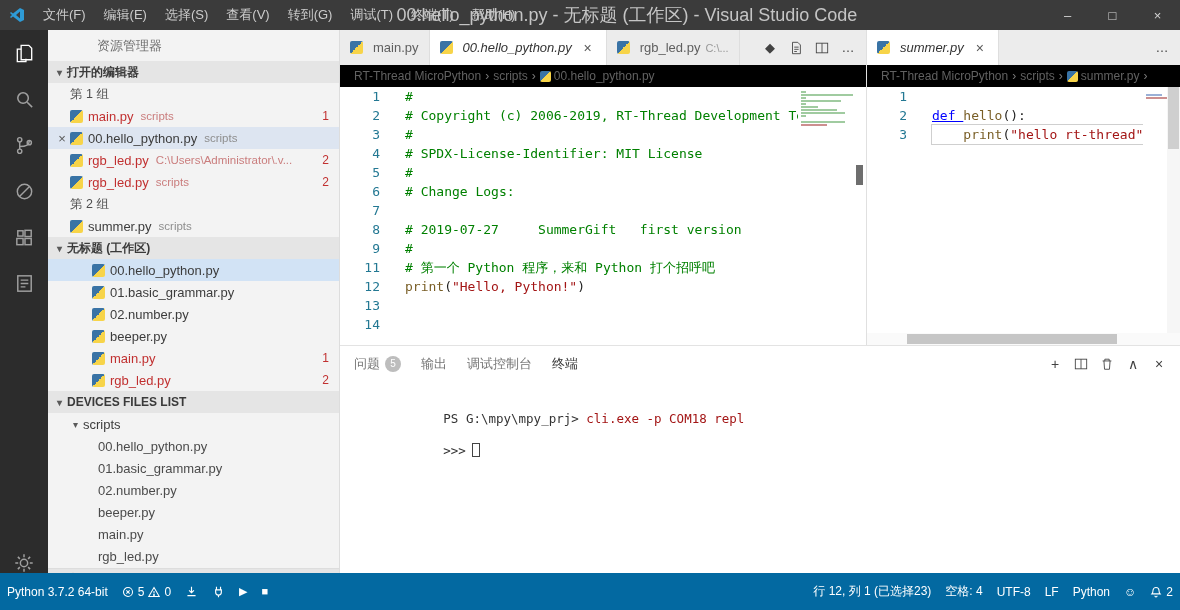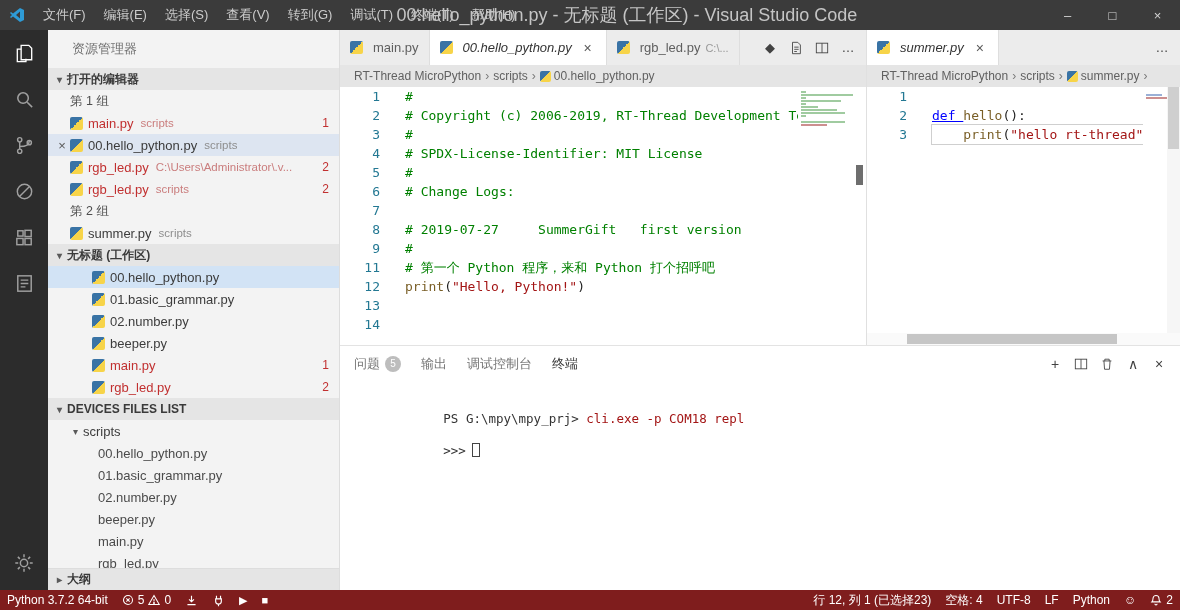--- a/index.html
+++ b/index.html
@@ -20,21 +20,21 @@
   .main { position:absolute; top:30px; bottom:20px; left:0; right:0; display:flex; overflow:hidden; }
 
   
   .activitybar { width:48px; background:#2c2c2c; display:flex; flex-direction:column; align-items:center; flex-shrink:0; }
   .ab-icon { width:48px; height:46px; display:flex; align-items:center; justify-content:center; opacity:.55; cursor:pointer; }
   .ab-icon.active { opacity:1; }
   .ab-bottom { margin-top:auto; margin-bottom:4px; }
 
   
   .sidebar { width:292px; background:#f3f3f3; border-right:1px solid #ddd; position:relative; overflow:hidden; flex-shrink:0; color:#3c3c3c; }
-  .sb-title { height:38px; display:flex; align-items:center; padding-left:24px; font-size:13px; color:#6f6f6f; }
+  .sb-title { height:31px; display:flex; align-items:center; padding-left:37px; font-size:13px; color:#6f6f6f;margin-left:12px; }
   .sec-header { height:22px; display:flex; align-items:center; background:#e5e5e5; font-weight:bold; font-size:12px; color:#3a3a3a; padding-left:4px; }
   .twistie { width:15px; text-align:center; font-size:10px; color:#5a5a5a; flex-shrink:0; }
   .sb-group-label { height:22px; display:flex; align-items:center; padding-left:22px; font-size:12.5px; color:#4d4d4d; }
   .sb-row { height:22px; display:flex; align-items:center; font-size:13px; color:#3c3c3c; cursor:pointer; padding-right:10px; white-space:nowrap; overflow:hidden; }
   .oe-row { padding-left:4px; }
   .close-slot { width:16px; text-align:center; color:#5a5a5a; font-size:13px; flex-shrink:0; margin-left:2px; }
   .py-icon { width:13px; height:13px; border-radius:2px; background:linear-gradient(135deg,#3973a5 0 50%,#f7d449 50% 100%); flex-shrink:0; margin-right:5px; }
   .py-icon.sm { width:11px; height:11px; margin-right:3px; }
   .fname { white-space:nowrap; }
   .fdesc { margin-left:7px; font-size:11.5px; color:#8e8e8e; overflow:hidden; text-overflow:ellipsis; }
@@ -57,21 +57,21 @@
 
   .tabbar { height:35px; background:#ececec; display:flex; align-items:stretch; flex-shrink:0; }
   .tab { display:flex; align-items:center; padding:0 10px; border-right:1px solid #dedede; background:#ececec; color:#5f5f5f; font-size:13px; gap:5px; cursor:pointer; white-space:nowrap; }
   .tab.active { background:#fff; color:#333; }
   .tab.italic .tab-label { font-style:italic; }
   .tab-close { margin-left:3px; width:16px; text-align:center; font-size:14px; color:#5a5a5a; }
   .tab-desc { font-size:11px; color:#999; }
   .tab-actions { margin-left:auto; display:flex; align-items:center; gap:2px; padding-right:6px; color:#424242; }
   .ta-icon { width:24px; height:24px; display:flex; align-items:center; justify-content:center; font-size:13px; cursor:pointer; }
 
-  .breadcrumb { height:22px; background:#e5e5e5; display:flex; align-items:center; padding-left:14px; font-size:12px; color:#616161; flex-shrink:0; white-space:nowrap; }
+  .breadcrumb { height:22px; background:#000000; display:flex; align-items:center; padding-left:14px; font-size:12px; color:#616161; flex-shrink:0; white-space:nowrap; }
   .bc-item { cursor:pointer; }
   .bc-sep { margin:0 4px; color:#7a7a7a; }
 
   .code-wrap { position:relative; flex:1; overflow:hidden; background:#fff; }
   .code-line { display:flex; height:19px; line-height:19px; font-family:"DejaVu Sans Mono", monospace; font-size:13px; }
   .ln { width:40px; text-align:right; color:#237893; flex-shrink:0; }
   .lc { margin-left:25px; white-space:pre; color:#000; }
   .code-line.hl .lc { outline:1px solid #cfcfcf; }
   .tk-c { color:#008000; } .tk-s { color:#a31515; } .tk-k { color:#0000ff;text-decoration:underline; } .tk-f { color:#795E26; } .tk-p { color:#1e1e1e; }
 
@@ -97,21 +97,21 @@
   .term-select { height:24px; width:152px; border:1px solid #c8c8c8; background:#fff; display:flex; align-items:center; justify-content:space-between; padding:0 7px; font-size:12px; color:#333; margin-right:12px; cursor:pointer; }
   .sel-arrow { font-size:9px; color:#555; }
   .pa-icon { width:26px; height:26px; display:flex; align-items:center; justify-content:center; color:#424242; font-size:14px; cursor:pointer; }
   .terminal { font-family:"DejaVu Sans Mono", monospace; font-size:12.5px; color:#333; padding:12px 0 0 13px; flex:1; cursor:text; }
   .term-line { height:17px; line-height:17px; white-space:pre; }
   .t-cmd { color:#a31515; }
   .repl-line { margin-top:15px; }
   .term-cursor { display:inline-block; width:8px; height:14px; border:1px solid #444; margin-left:6px; vertical-align:-2px; }
 
   
-  .statusbar { position:absolute; bottom:0; left:0; right:0; height:20px; background:#7f1d1d; color:#fff; display:flex; align-items:flex-end; font-size:12px; z-index:5; }
+  .statusbar { position:absolute; bottom:0; left:0; right:0; height:37px; background:#0369a1; color:#fff; display:flex; align-items:flex-end; font-size:12px; z-index:5; }
   .sb-item { padding:0 7px; display:flex; align-items:center; gap:4px; height:100%; cursor:pointer; white-space:nowrap; }
   .sb-spacer { flex:1; }
   .sb-glyph { font-size:11px; line-height:1; }
 </style>
 </head>
 <body>
 
 <div class="window">
 
   <div class="titlebar">

